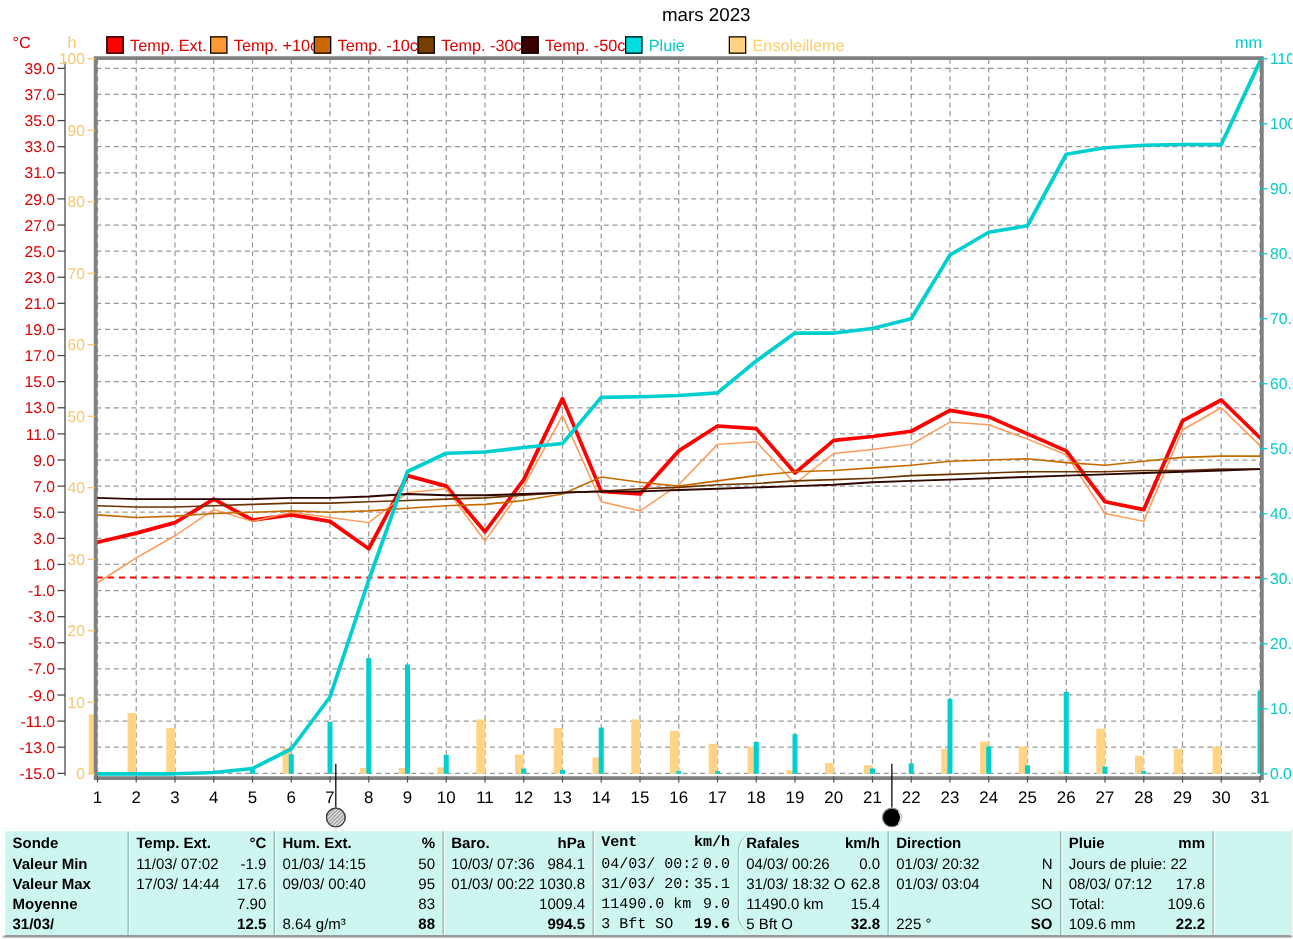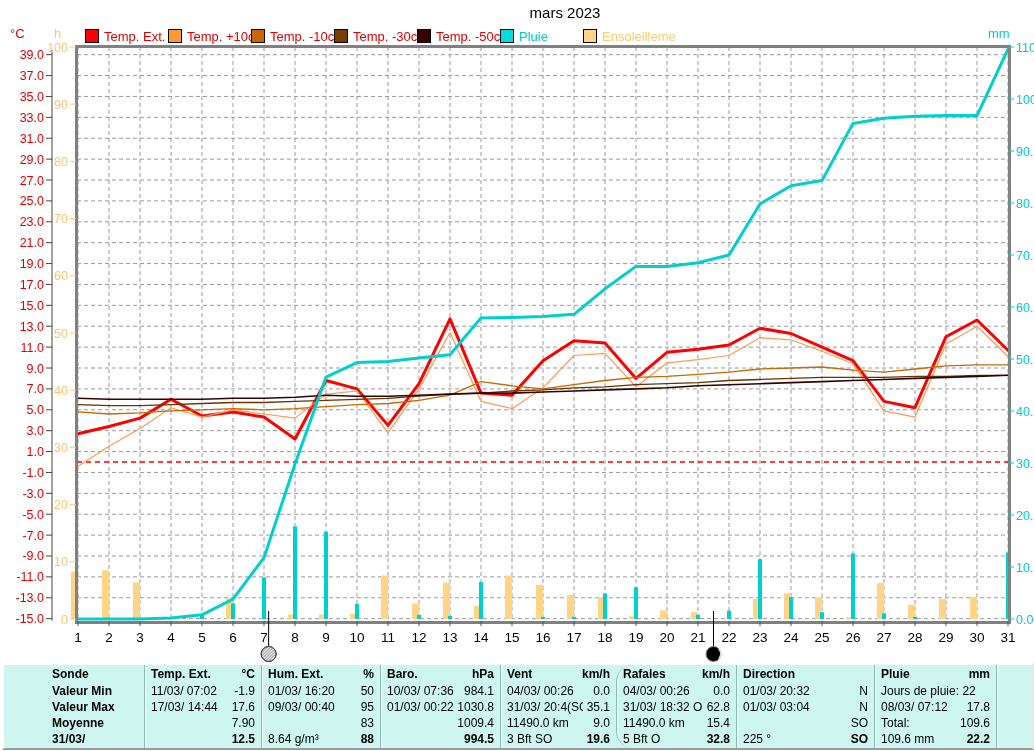--- a/index.html
+++ b/index.html
@@ -379,21 +379,21 @@
         <circle cx="0" cy="0" r="7.5" fill="none" stroke="#444"></circle>
       </g>
     </g>
     <g>
       <line x1="713.5" y1="611" x2="713.5" y2="646" stroke="#000"></line>
       <circle cx="713.5" cy="654" r="7.5" fill="#000" stroke="#888"></circle>
       <path d="M 718.7 649 A 7.2 7.2 0 0 1 718.7 659" fill="none" stroke="#ddd" stroke-width="1.4"></path>
     </g>
   </svg>
 <div id="stats-table">
-    <div class="tcol" style="width: 98px; margin-left: 42px;">
+    <div class="tcol" style="width: 98px;">
       <div class="trow head">
         <span class="tleft">Sonde</span>
         <span class="tright"></span>
       </div>
       <div class="trow">
         <span class="tleft bold">Valeur Min</span>
         <span class="tright"></span>
       </div>
       <div class="trow">
         <span class="tleft bold">Valeur Max</span>
@@ -423,27 +423,27 @@
       </div>
       <div class="trow">
         <span class="tleft"></span>
         <span class="tright">7.90</span>
       </div>
       <div class="trow">
         <span class="tleft"></span>
         <span class="tright bold">12.5</span>
       </div>
     </div>
-    <div class="tcol" style="width: 119px;">
+    <div class="tcol" style="width: 135px;">
       <div class="trow head">
         <span class="tleft">Hum. Ext.</span>
         <span class="tright">%</span>
       </div>
       <div class="trow">
-        <span class="tleft">01/03/ 16:20</span>
+        <span class="tleft">01/03/ 14:15</span>
         <span class="tright">50</span>
       </div>
       <div class="trow">
         <span class="tleft">09/03/ 00:40</span>
         <span class="tright">95</span>
       </div>
       <div class="trow">
         <span class="tleft"></span>
         <span class="tright">83</span>
       </div>
@@ -467,21 +467,21 @@
       </div>
       <div class="trow">
         <span class="tleft"></span>
         <span class="tright">1009.4</span>
       </div>
       <div class="trow">
         <span class="tleft"></span>
         <span class="tright bold">994.5</span>
       </div>
     </div>
-    <div class="tcol" style="width: 116px;">
+    <div class="tcol" style="width: 116px; font-family: Liberation Mono, monospace;">
       <div class="trow head">
         <span class="tleft">Vent</span>
         <span class="tright">km/h</span>
       </div>
       <div class="trow">
         <span class="tleft">04/03/ 00:26</span>
         <span class="tright">0.0</span>
       </div>
       <div class="trow">
         <span class="tleft">31/03/ 20:4(SO</span>

